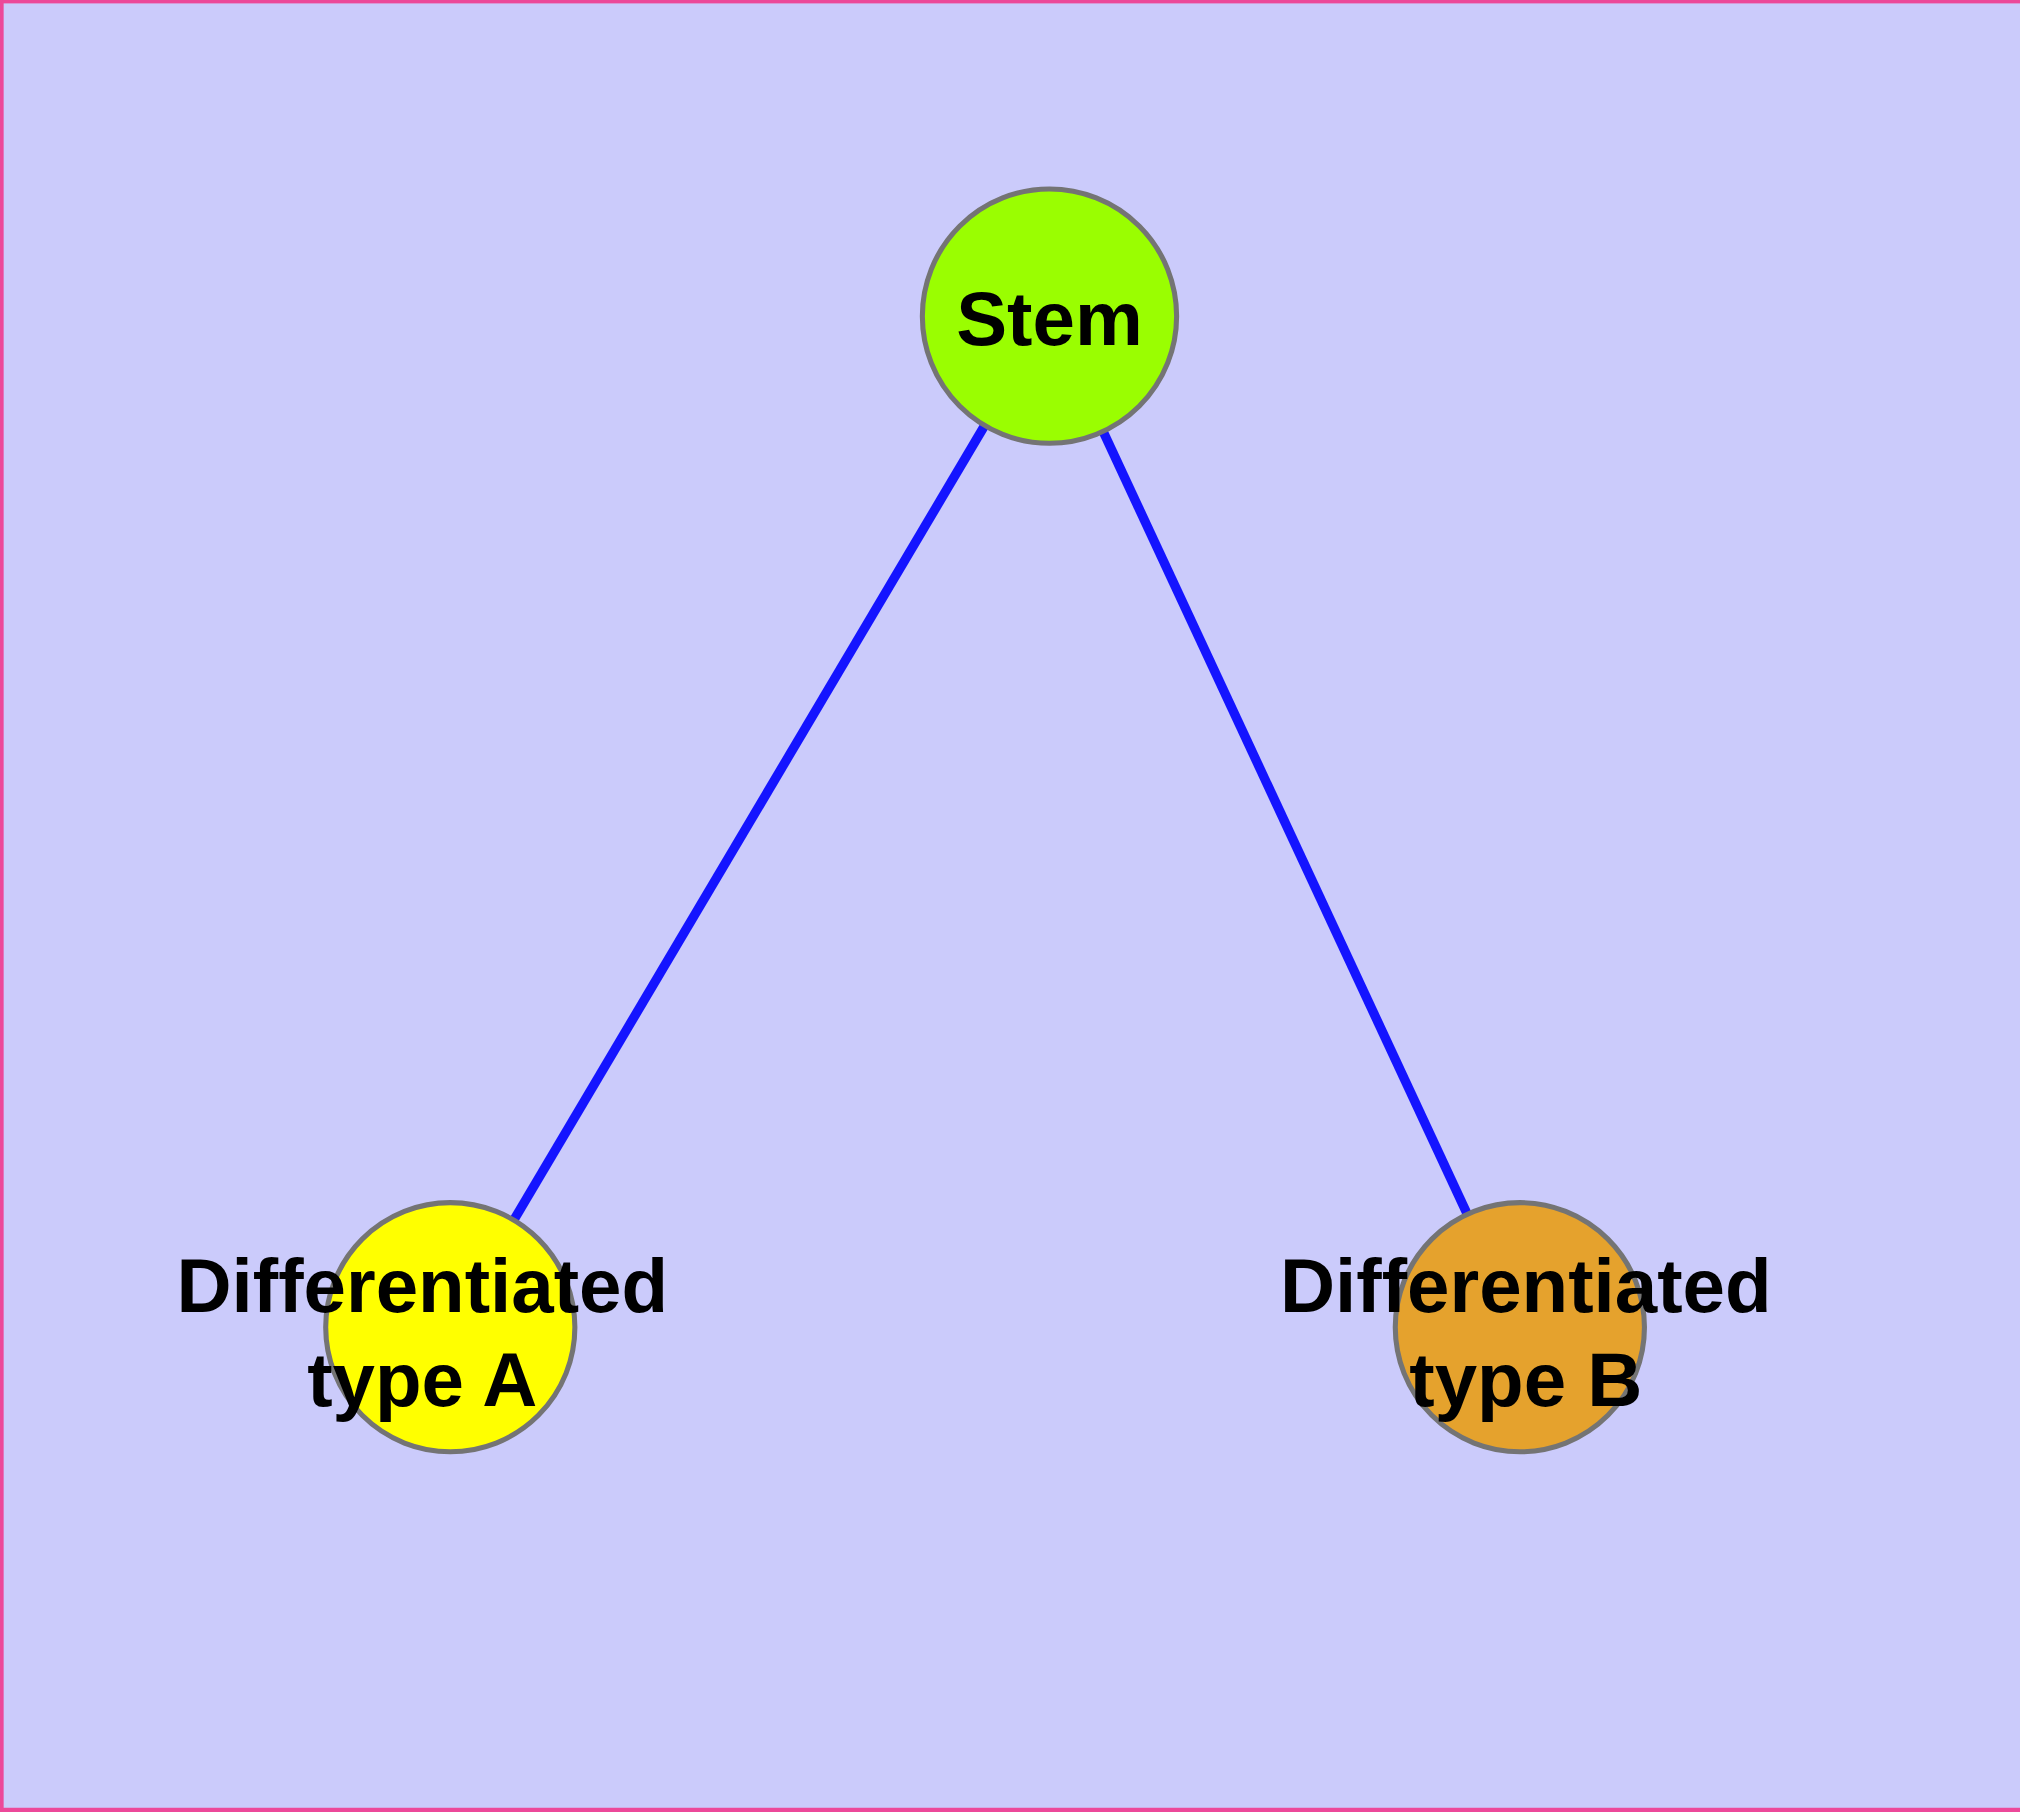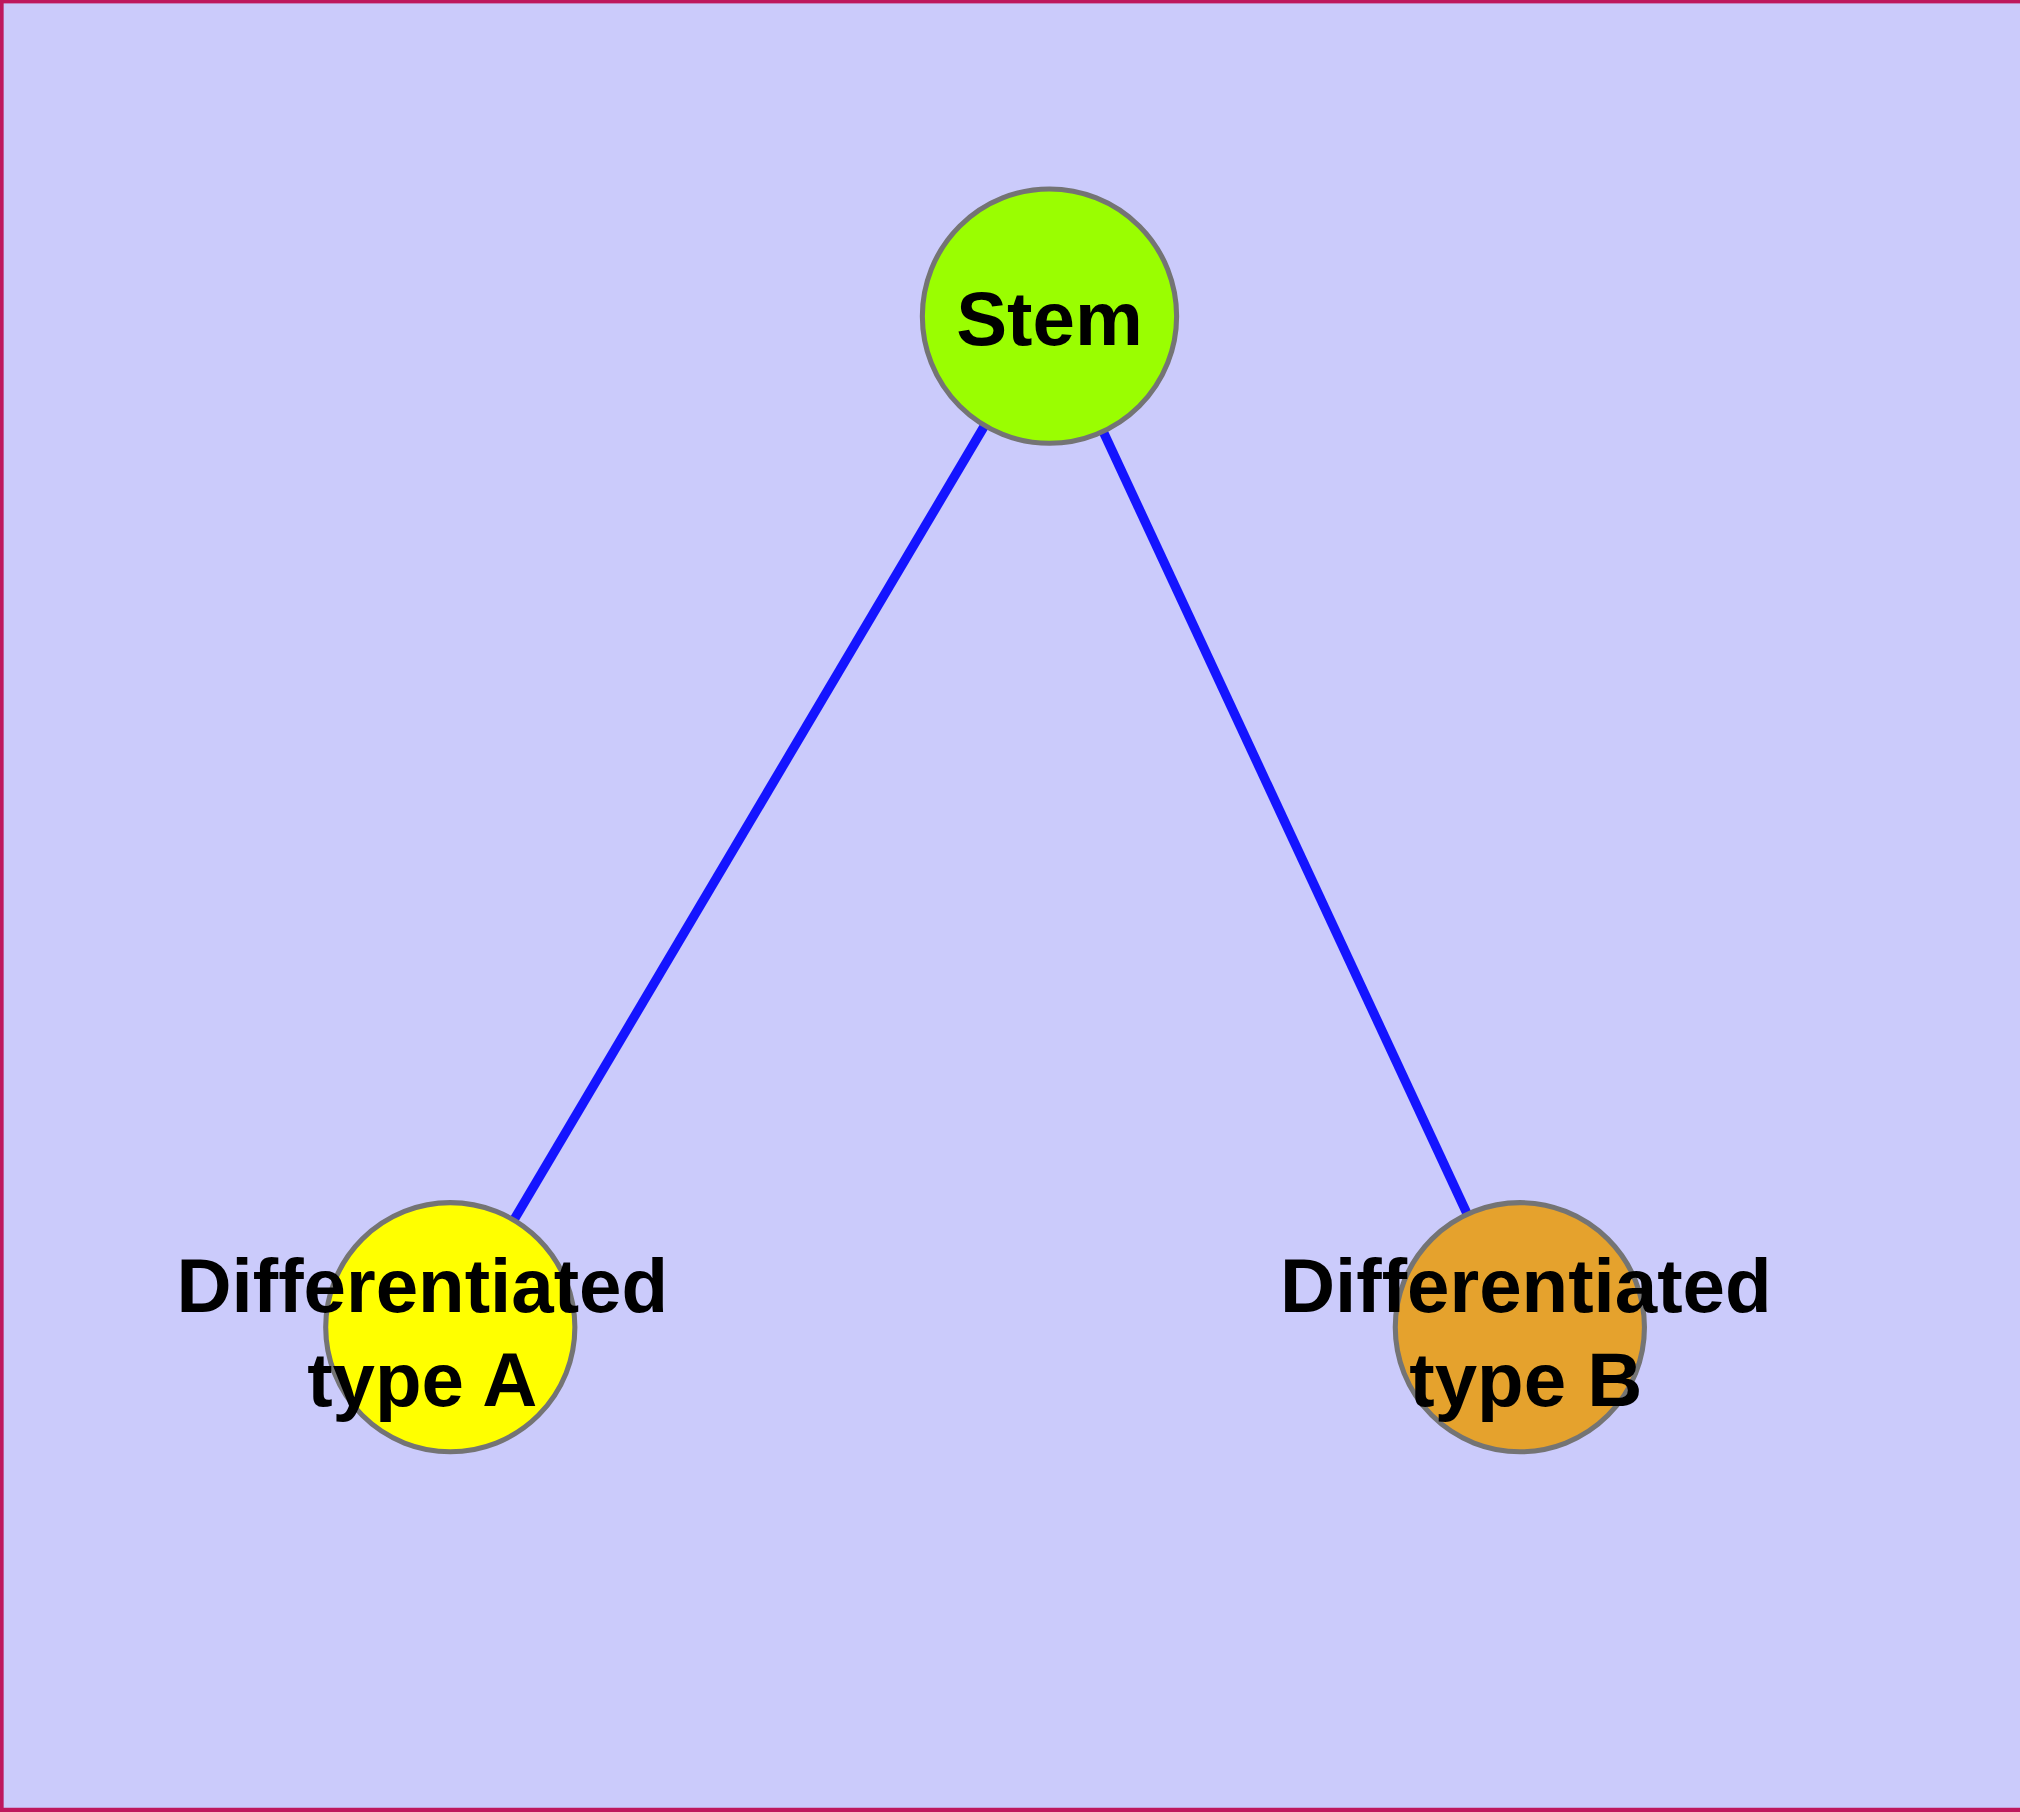--- a/index.html
+++ b/index.html
@@ -7,21 +7,21 @@
     padding: 0;
     background: #ffffff;
     width: 2021px;
     height: 1812px;
     overflow: hidden;
   }
   .stage {
     position: relative;
     width: 2021px;
     height: 1812px;
-    background: #be185d;
+    background: #ec4899;
   }
   svg.graph {
     display: block;
     width: 2021px;
     height: 1812px;
     font-family: "Liberation Sans", sans-serif;
   }
   .edge-line {
     stroke-width: 11;
     fill: none;

